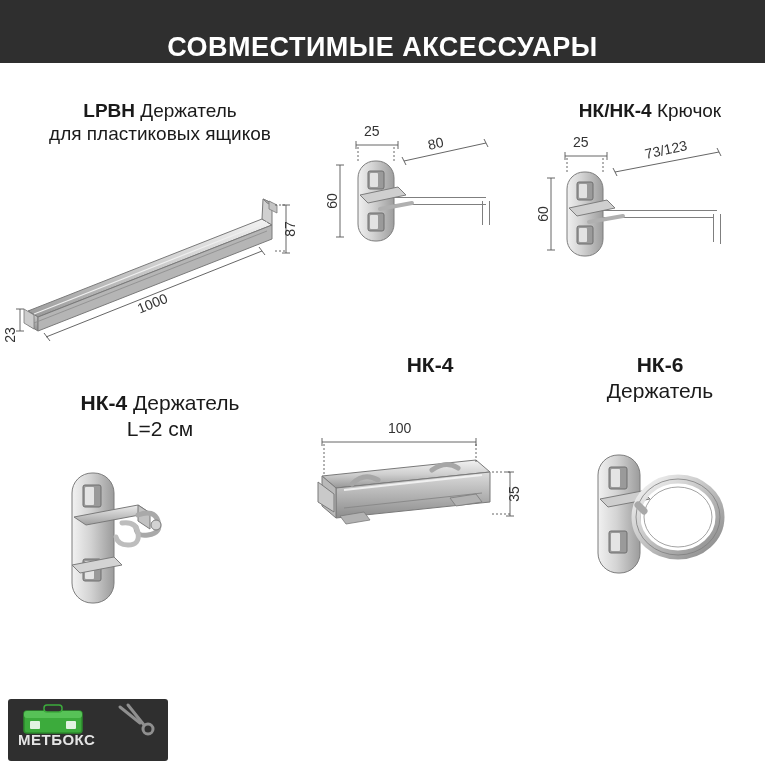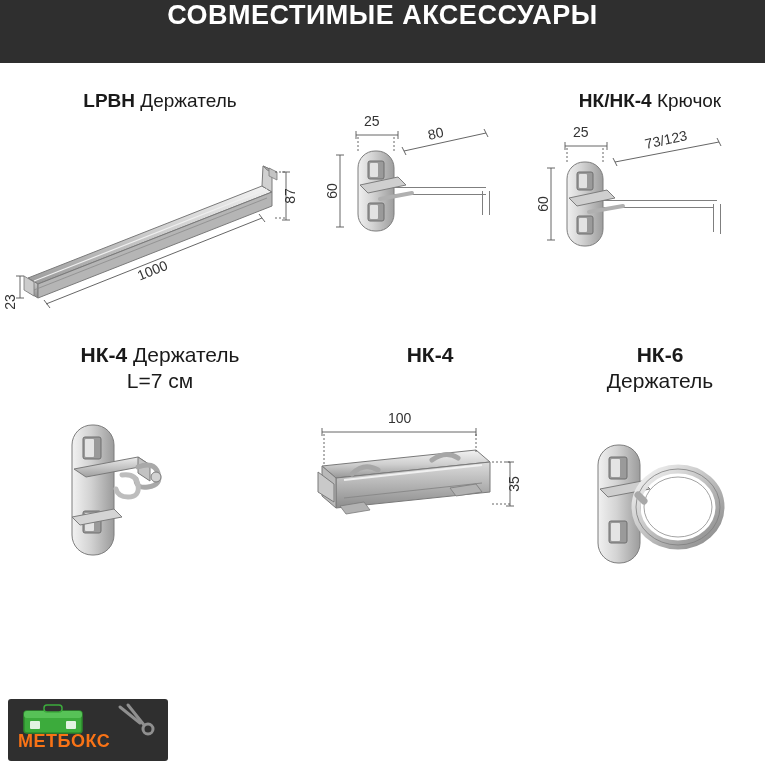--- a/index.html
+++ b/index.html
@@ -21,34 +21,34 @@
     background: #ffffff;
   }
   
   .header {
     position: absolute;
     top: 0; left: 0;
     width: 765px;
     height: 63px;
     background: #2f2f2f;
     display: flex;
-    align-items: flex-start;
+    align-items: flex-end;
     justify-content: center;
   }
   .header-title {
     color: #ffffff;
     font-size: 27px;
     font-weight: bold;
     letter-spacing: 0.5px;
     text-transform: uppercase;
   }
   
   .grid {
     position: absolute;
-    top: 47px; left: 0;
+    top: 57px; left: 0;
     width: 765px;
     height: 630px;
   }
   .cell {
     position: absolute;
   }
   .cell-title {
     text-align: center;
     font-size: 19px;
     color: #1a1a1a;
@@ -94,41 +94,42 @@
   }
   .logo-inner {
     position: absolute;
     left: 0; top: 0;
     width: 160px; height: 62px;
   }
   .logo-text {
     position: absolute;
     left: 10px;
     top: 32px;
-    color: #f97316;
-    font-size: 18px;
+    color: #e5e5e5;
+    font-size: 15px;
     font-weight: bold;
     letter-spacing: 0.5px;
   }
 </style>
 </head>
 <body>
 
 <div class="page">
 
   <div class="header">
     <div class="header-title">СОВМЕСТИМЫЕ АКСЕССУАРЫ</div>
   </div>
 
   <div class="grid">
 
     <div class="cell" style="left:10px; top:42px; width:300px; height:270px;">
       <div class="cell-title">
         <span class="code">LPBH</span>
         <span>Держатель</span>
+        <span class="sub">для пластиковых ящиков</span>
       </div>
 
       <div class="art" style="width:300px; height:190px; margin-top:14px;">
         <svg width="300" height="190" viewBox="0 0 300 190">
           <defs>
             <linearGradient id="mtl1" x1="0" y1="0" x2="0" y2="1">
               <stop offset="0%" stop-color="#f2f2f2"></stop>
               <stop offset="45%" stop-color="#cfcfcf"></stop>
               <stop offset="100%" stop-color="#9a9a9a"></stop>
             </linearGradient>
@@ -321,24 +322,24 @@
             <line x1="12" y1="114" x2="20" y2="114"></line>
           </g>
         </svg>
         <div class="dim" style="left:38px; top:-2px;">25</div>
         <div class="dim rot-slant3" style="left:110px; top:10px;">73/123</div>
         <div class="dim rot90" style="left:0px; top:70px;">60</div>
       </div>
     </div>
 
     <div class="cell" style="left:10px; top:295px; width:300px; height:320px;">
-      <div class="cell-title" style="font-size:21px;">
+      <div class="cell-title" style="font-size:21px;margin-top:38px;">
         <span class="code">НК-4</span>
         <span>Держатель</span>
-        <span class="sub">L=7 см</span>
+        <span class="sub">L=2 см</span>
       </div>
 
       <div class="art" style="width:300px; height:190px; margin-top:14px;">
         <svg width="300" height="190" viewBox="0 0 300 190">
           <defs>
             <linearGradient id="plate4" x1="0" y1="0" x2="1" y2="0">
               <stop offset="0%" stop-color="#f2f2f2"></stop>
               <stop offset="45%" stop-color="#d2d2d2"></stop>
               <stop offset="100%" stop-color="#9b9b9b"></stop>
             </linearGradient>

